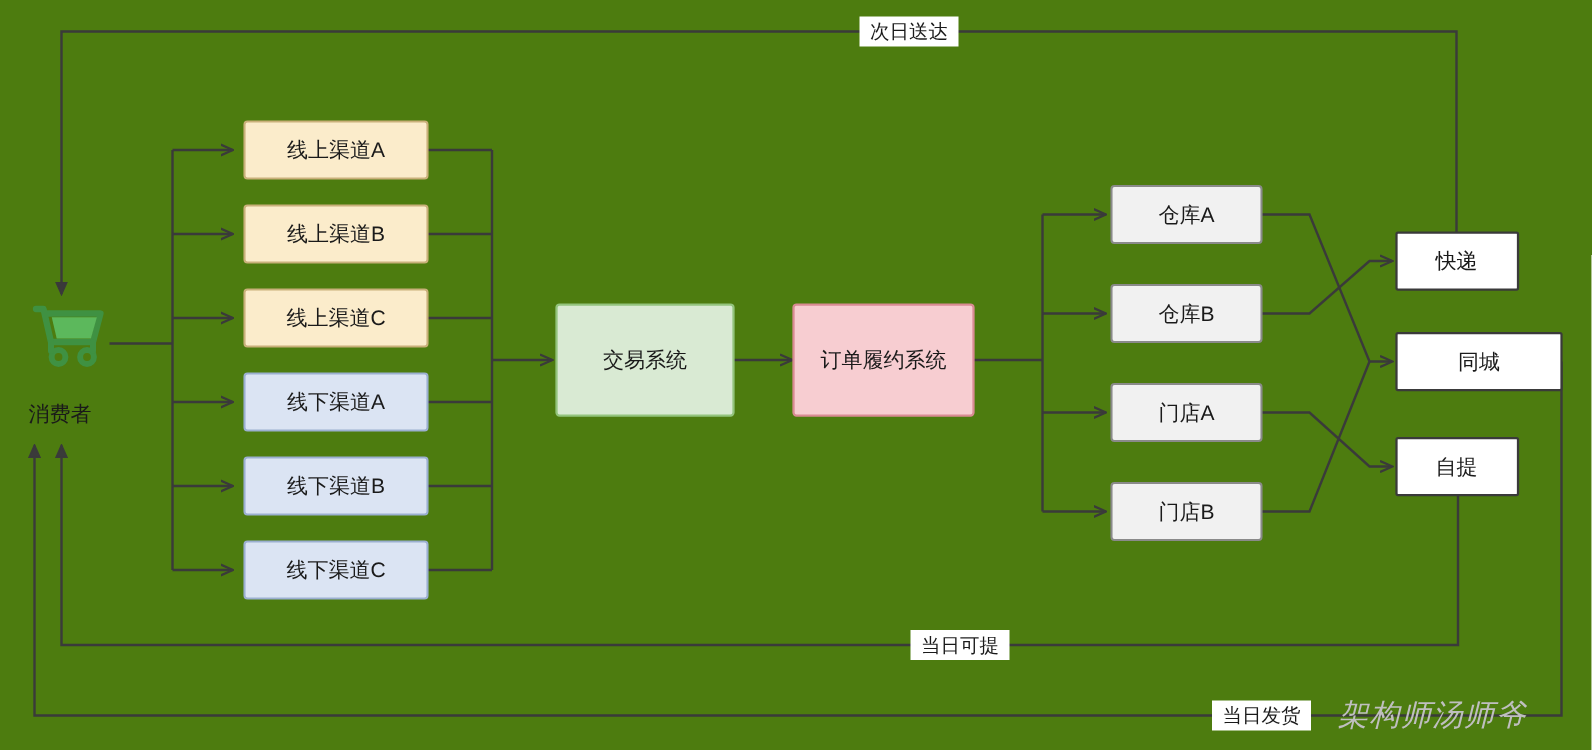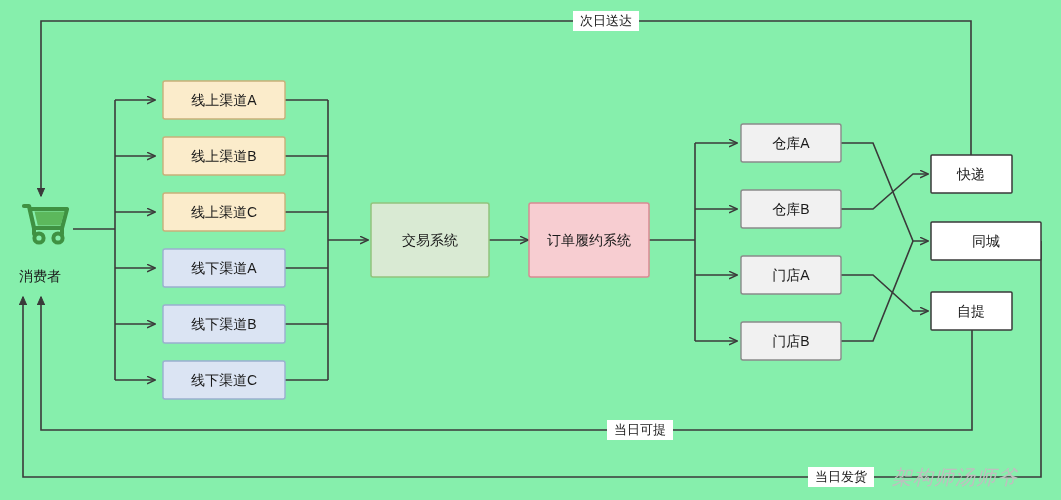--- a/index.html
+++ b/index.html
@@ -1,18 +1,18 @@
 <!DOCTYPE html>
 <html><head>
 <meta charset="utf-8">
 <style>
   html,body{margin:0;padding:0;background:#ffffff;}
   body{width:1061px;height:500px;overflow:hidden;
        font-family:"Liberation Sans","DejaVu Sans",sans-serif;}
-  #diagram-root{position:relative;width:1061px;height:500px;background:#86efac;}
+  #diagram-root{position:relative;width:1061px;height:500px;background:#4d7c0f;}
   svg{display:block;}
   .node-label{font-family:"Liberation Sans","DejaVu Sans",sans-serif;
               font-size:14px;fill:#1a1a1a;text-anchor:middle;dominant-baseline:middle;}
   .edge-label{font-family:"Liberation Sans","DejaVu Sans",sans-serif;
               font-size:13px;fill:#1a1a1a;text-anchor:middle;dominant-baseline:middle;}
   .actor-label{font-family:"Liberation Sans","DejaVu Sans",sans-serif;
                font-size:14px;fill:#1a1a1a;text-anchor:middle;dominant-baseline:middle;}
   .wm{font-family:"Liberation Serif","DejaVu Serif",serif;font-size:20px;
       fill:#bfbfbf;font-style:italic;text-anchor:middle;dominant-baseline:middle;
       letter-spacing:1px;}

